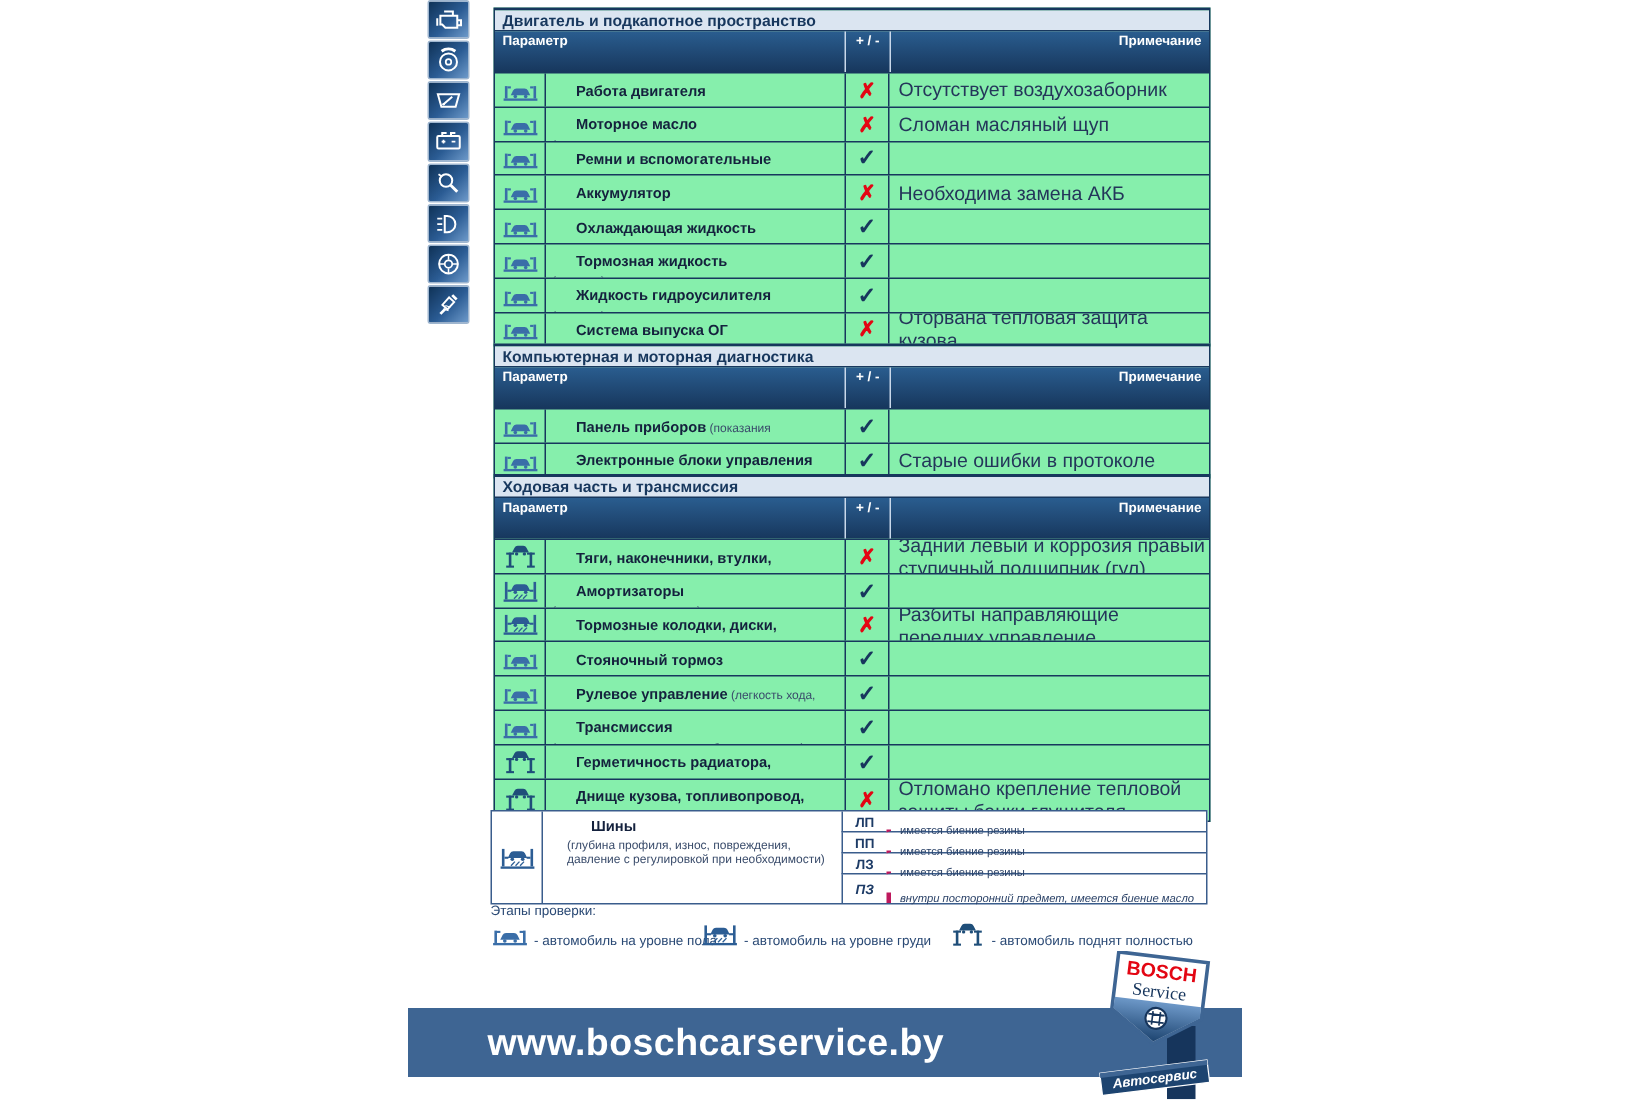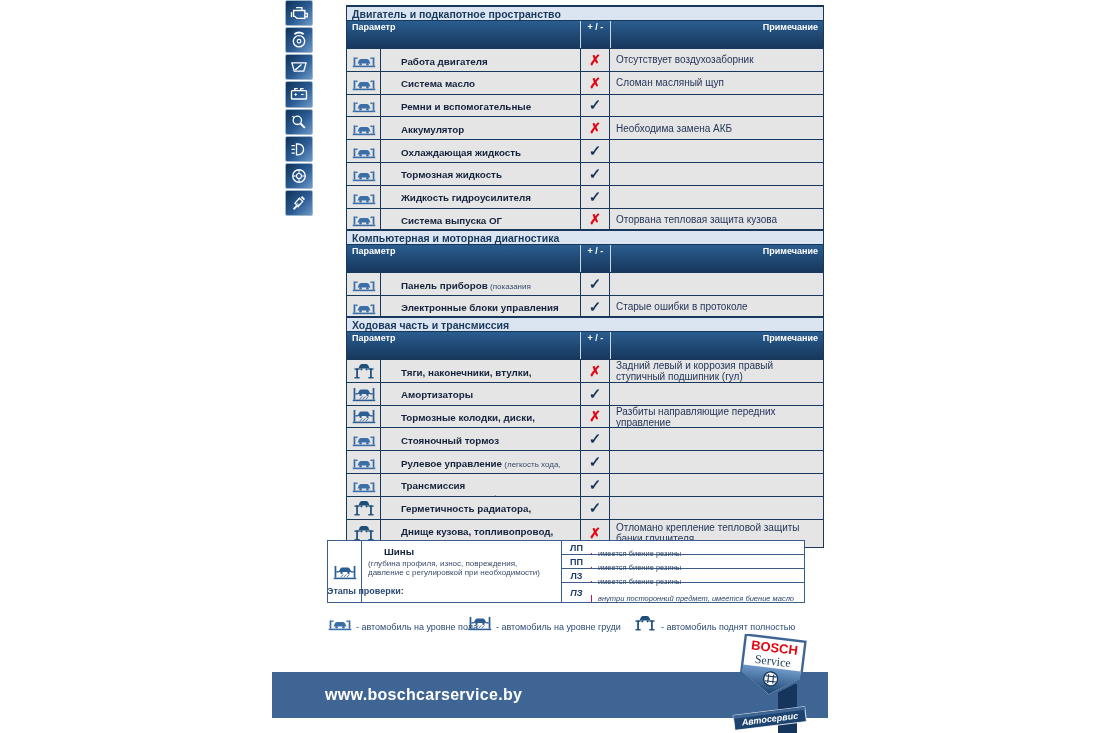--- a/index.html
+++ b/index.html
@@ -8,22 +8,22 @@
   #canvas { position:relative; width:1100px; height:733px; background:#fff; overflow:hidden; }
 
   
   #sidebar { position:absolute; left:285px; top:0; width:28px; height:216px;
              display:flex; flex-direction:column; gap:1px; background:#fff; }
   .tile { flex:1; background:linear-gradient(135deg,#0f3257 0%,#2b5c94 55%,#6e9aca 100%);
           border:1px solid #9fb6cf; border-radius:2px; display:flex; align-items:center; justify-content:center; }
   .tile svg { width:20px; height:20px; }
 
   
-  .section { position:absolute; left:346px; width:478px; border:1px solid var(--navy);
-             border-top:2px solid var(--navy); background:#e5e5e5; }
+  .section { position:absolute; left:329px; width:478px; border:1px solid var(--navy);
+             border-top:2px solid var(--navy); background:#86efac; }
   .sec-0 { top:5px; } .sec-1 { top:229px; } .sec-2 { top:316px; }
   .section-title { height:14px; line-height:14px; background:var(--titlebg); color:var(--navy);
                    font-weight:bold; font-size:10.5px; padding:0 5px; border-bottom:1px solid var(--navy); }
   .hdr { display:grid; grid-template-columns:33px 200px 30px 1fr; height:27px;
          background:linear-gradient(#2a5d8f,var(--navy)); color:#fff; font-size:9px; font-weight:bold; }
   .hdr > div { line-height:13px; padding:0 5px; }
   .hdr .h-param { grid-column:1 / 3; }
   .hdr .h-status { border-left:1px solid #c9d8ea; text-align:center; padding:0 1px; }
   .hdr .h-note { border-left:1px solid #c9d8ea;text-align:right; }
   .row { display:grid; grid-template-columns:33px 200px 30px 1fr; height:22.8px; border-top:1px solid var(--navy); }
@@ -32,43 +32,43 @@
   .c-icon { display:flex; align-items:center; justify-content:center; }
   .c-icon svg, .tire-icon svg { width:26px; height:18px; }
   .c-param { border-left:1px solid var(--navy); padding:1.5px 4px 0 4px; }
   .pname { font-size:9.8px; font-weight:bold; color:#14213d; line-height:10.5px;margin-left:16px; }
   .psub  { font-size:8px; color:#3a4c6b; line-height:9.5px; font-weight:normal; }
   div.psub { margin-top:1px; }
   .c-status { border-left:1px solid var(--navy); border-right:1px solid var(--navy);
               display:flex; align-items:center; justify-content:center; }
   .glyph-ok   { color:var(--check); font-size:15px; font-weight:bold; }
   .glyph-fail { color:var(--cross); font-size:14px; font-weight:bold; }
-  .c-note { font-size:10px; color:#24365a; display:flex; align-items:center; padding-left:6px; }
+  .c-note { font-size:13px; color:#24365a; display:flex; align-items:center; padding-left:6px; }
 
   
   #tires { position:absolute; left:327px; top:540px; width:478px; border:1px solid #3a5d8c; background:#fff;
            display:grid; grid-template-columns:33px 200px 30px 1fr; grid-template-rows:14px 14px 14px 19px; }
   #tires .tire-icon { grid-row:1 / 5; grid-column:1; display:flex; align-items:center; justify-content:center; }
-  #tires .tire-text { grid-row:1 / 5; grid-column:2; border-left:1px solid #3a5d8c; padding:6px 6px 0 6px; }
+  #tires .tire-text { grid-row:1 / 5; grid-column:2; border-left:1px solid #3a5d8c; padding:6px 6px 0 16px; }
   .tire-label { grid-column:3; border-left:1px solid #3a5d8c; border-bottom:1px solid #3a5d8c;
                 font-size:9px; font-weight:bold; color:#1d3b66; display:flex; align-items:center; justify-content:center;text-align:center; }
-  .tire-note  { grid-column:4; border-left:1px solid #be185d; border-bottom:1px solid #3a5d8c;
+  .tire-note  { grid-column:4; border-left:3px solid #be185d; border-bottom:1px solid #3a5d8c;
                 font-size:7.5px; color:#2c4368; display:flex; align-items:center; padding-left:6px;margin-top:12px; }
   .tire-row-last { border-bottom:none !important;font-style:italic; }
 
   
-  #legend-title { position:absolute; left:327px; top:586px; font-size:9px; color:#2b4a75;font-weight:bold; }
+  #legend-title { position:absolute; left:327px; top:602px; font-size:9px; color:#2b4a75; }
   #legend { position:absolute; left:327px; top:613px; width:478px; height:24px; }
   .legend-item { position:absolute; display:flex; align-items:flex-end; gap:3px; }
   .legend-item svg { width:26px; height:20px; }
   .legend-item span { font-size:9px; color:#2b4a75; padding-bottom:1px; }
 
   
   #footer-bar { position:absolute; left:272px; top:672px; width:556px; height:46px; background:var(--footer); }
-  #footer-url { margin-left:53px; line-height:46px; color:#fff; font-weight:bold; font-size:16px; letter-spacing:0.3px; }
+  #footer-url { margin-left:53px; line-height:46px; color:#fff; font-weight:bold; font-size:25px; letter-spacing:0.3px; }
 
   
   #logo { position:absolute; left:730px; top:634px; width:84px; height:99px; }
 </style>
 </head>
 <body>
 
 <svg style="position:absolute;width:0;height:0" aria-hidden="true">
   <defs>
     <linearGradient id="gradV" x1="0" y1="0" x2="0" y2="1">
@@ -243,21 +243,21 @@
             <span class="glyph-fail">✗</span>
           </div>
           <div class="c-note">Отсутствует воздухозаборник</div>
         </div>
         <div class="row">
           <div class="c-icon">
             <svg viewBox="0 0 30 20">
               <use href="#lift-floor"></use>
             </svg>
           </div>
-          <div class="c-param"><span class="pname">Система масло</span><div class="psub">(уровень, визуальная оценка качества, рекомендации)</div></div>
+          <div class="c-param"><span class="pname">Моторное масло</span><div class="psub">(уровень, визуальная оценка качества, рекомендации)</div></div>
           <div class="c-status">
             <span class="glyph-fail">✗</span>
           </div>
           <div class="c-note">Сломан масляный щуп</div>
         </div>
         <div class="row">
           <div class="c-icon">
             <svg viewBox="0 0 30 20">
               <use href="#lift-floor"></use>
             </svg>

